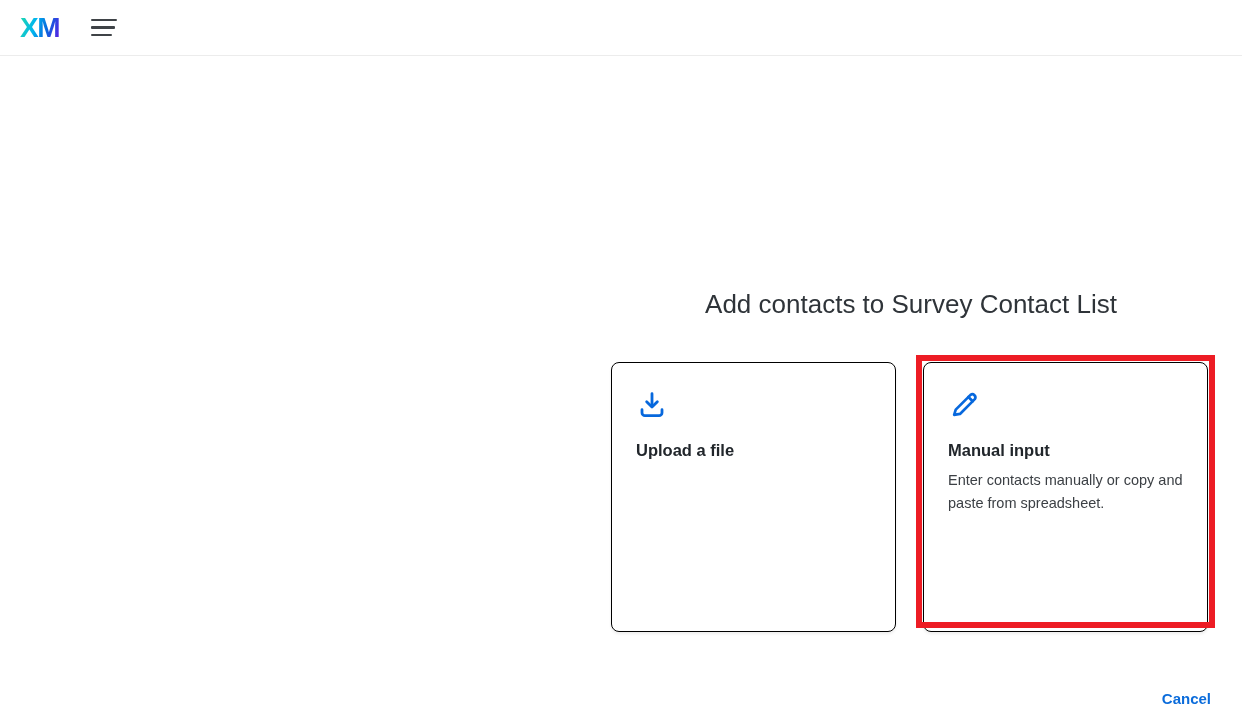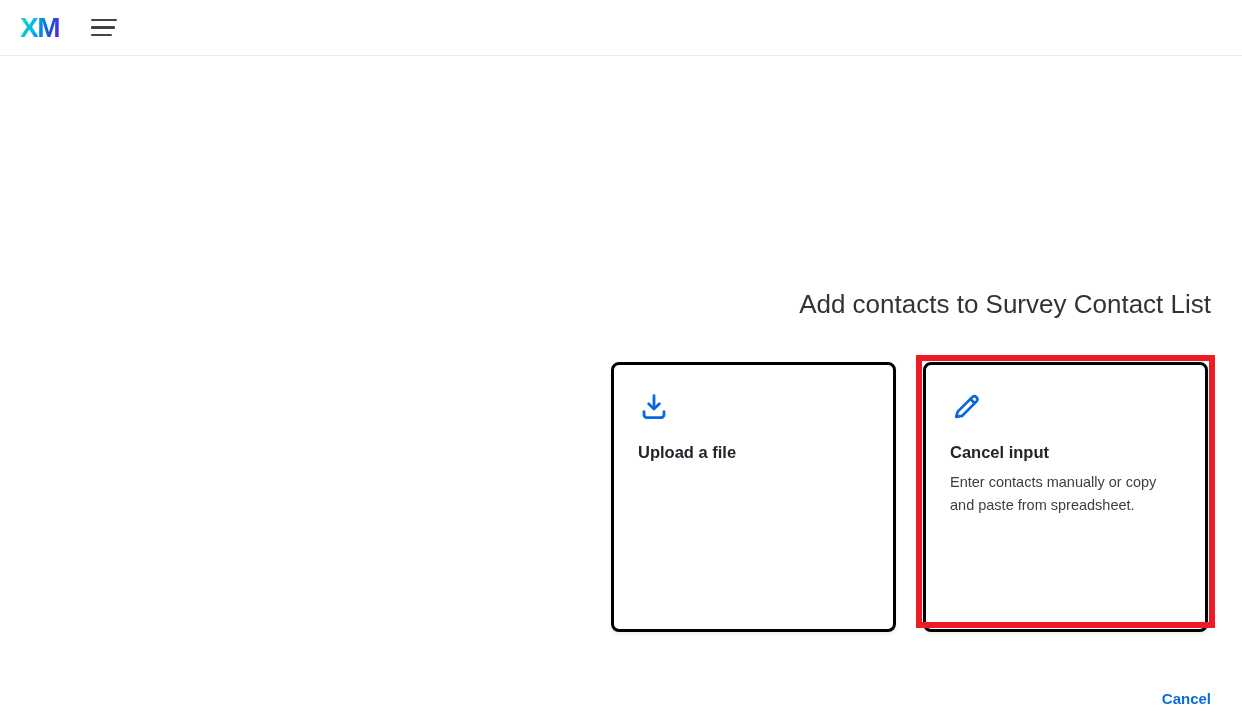--- a/index.html
+++ b/index.html
@@ -60,34 +60,34 @@
     left: 611px;
     top: 288px;
     width: 600px;
   }
   .panel h1 {
     margin: 0;
     font-size: 26px;
     font-weight: 400;
     line-height: 32px;
     color: #2f3439;
-    text-align: right;
+    text-align: center;
     white-space: nowrap;
   }
 
   .cards {
     margin-top: 42px;
     display: flex;
     gap: 27px;
   }
   .card {
     width: 285px;
     height: 270px;
     background: #ffffff;
-    border: 3px solid #000000;
+    border: 1px solid #000000;
     border-radius: 8px;
     padding: 26px 24px;
     box-shadow: 0 2px 3px rgba(0,0,0,0.07);
     cursor: pointer;
   }
   .card .icon {
     display: block;
     width: 32px;
     height: 32px;
     color: #0768DD;
@@ -159,21 +159,21 @@
     </div>
 
     <div class="card-wrap">
       <div class="card">
         <span class="icon">
           <svg viewBox="0 0 24 24" fill="none" stroke="currentColor" stroke-width="2" stroke-linecap="round" stroke-linejoin="round">
             <path d="M4.6 19.4l1.2-3.9L16.9 4.4a2.3 2.3 0 0 1 3.2 3.2L9 18.7l-4.4 0.7z"></path>
             <path d="M15.3 6l3.2 3.2"></path>
           </svg>
         </span>
-        <div class="card-title">Cancel input</div>
+        <div class="card-title">Manual input</div>
         <div class="card-desc">Enter contacts manually or copy and paste from spreadsheet.</div>
       </div>
       <div class="highlight-box"></div>
     </div>
 
   </div>
 
   <div class="cancel-row">
     <span class="cancel-link">Cancel</span>
   </div>

